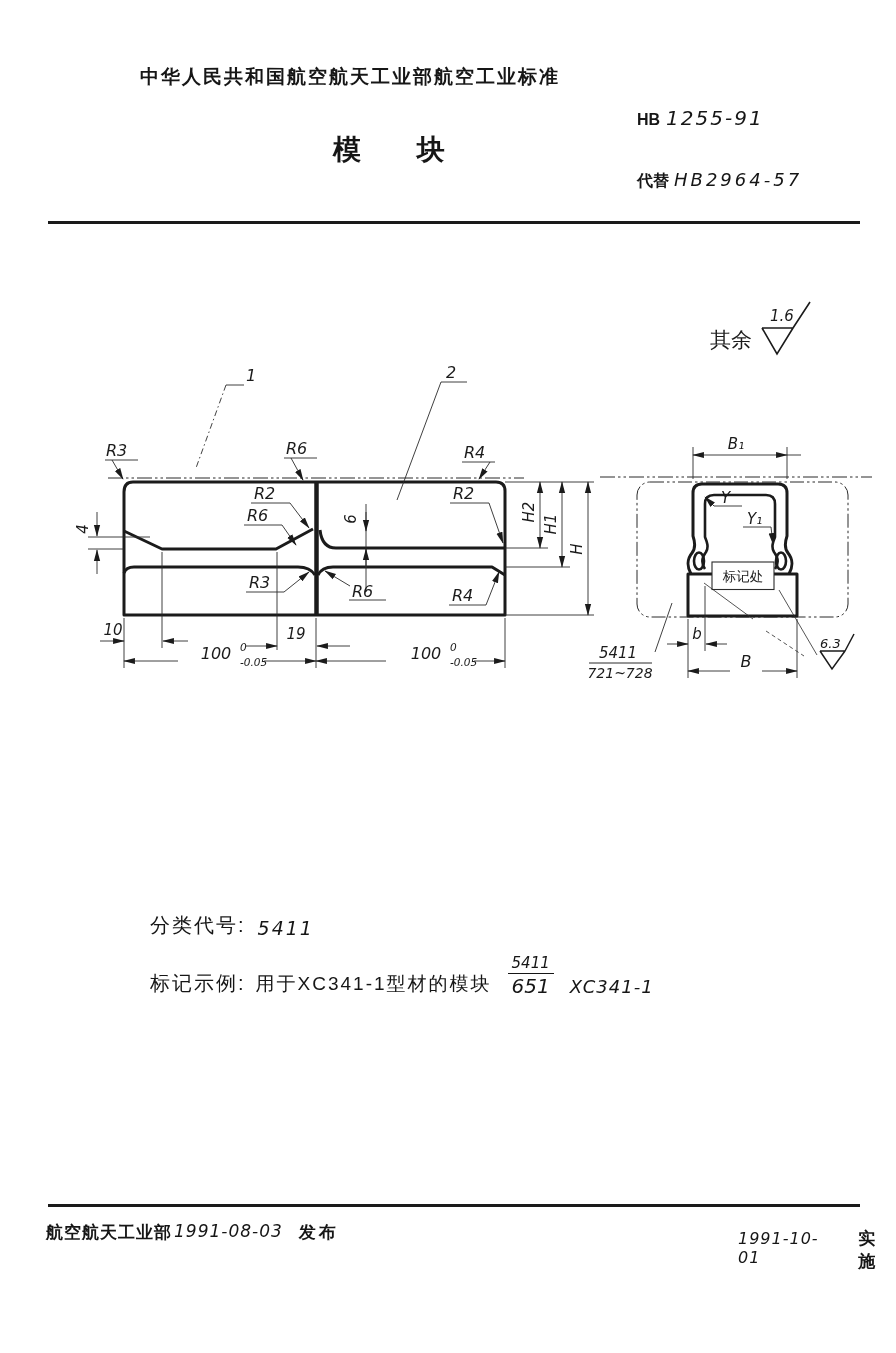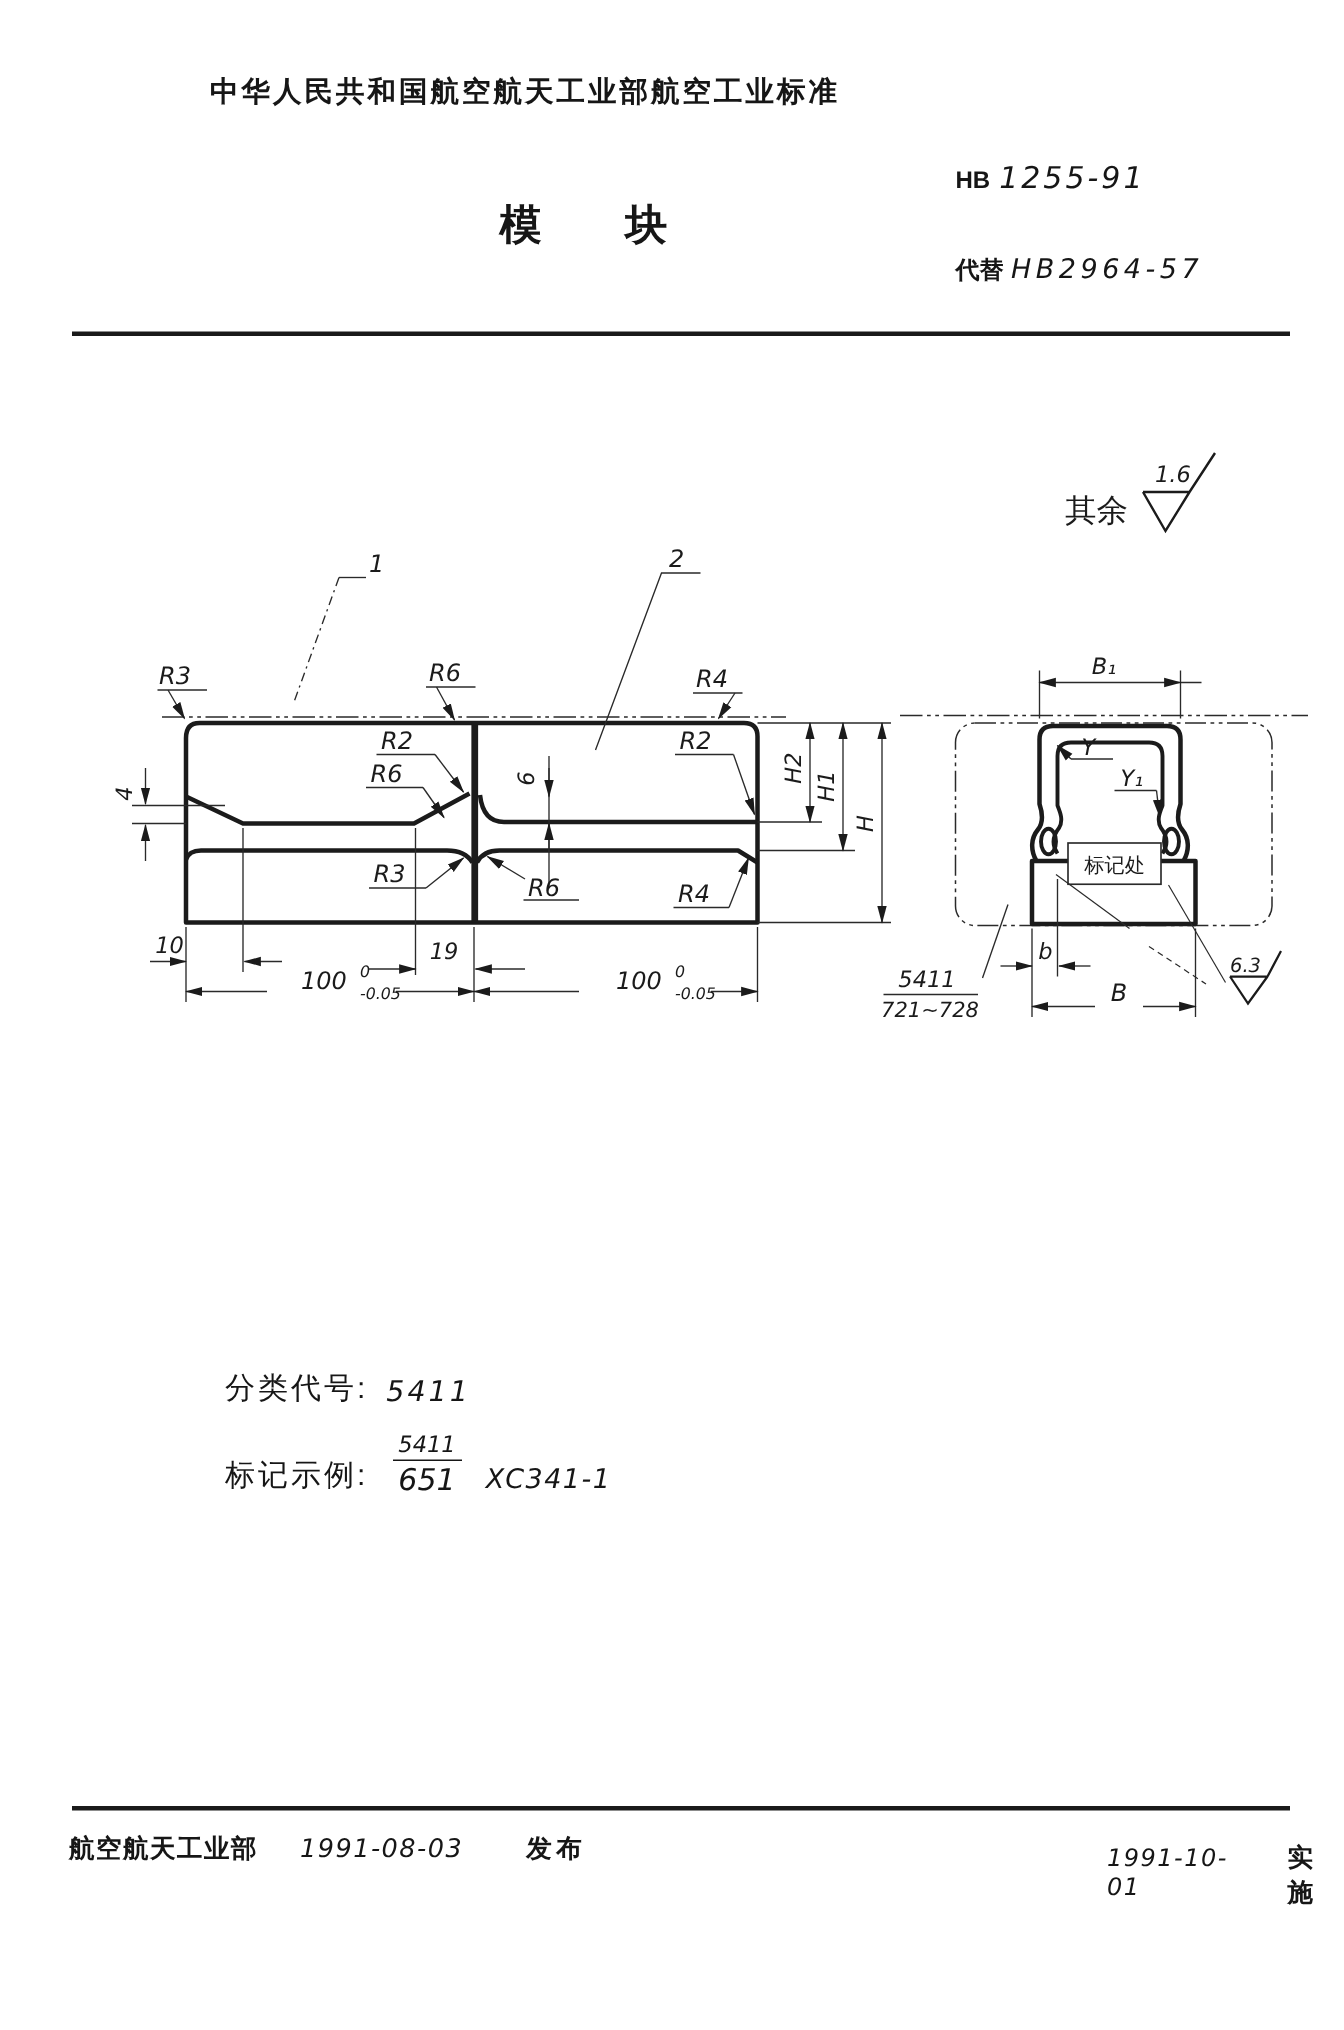--- a/index.html
+++ b/index.html
@@ -3,36 +3,36 @@
 <meta charset="utf-8">
 <style>
   html,body{margin:0;padding:0;}
   body{
     width:896px;height:1353px;position:relative;background:#ffffff;
     font-family:"Liberation Sans",sans-serif;color:#161616;overflow:hidden;
   }
   .abs{position:absolute;}
   .hand{font-family:"DejaVu Sans",sans-serif;font-style:italic;}
   .rule{background:#1a1a1a;height:3px;}
-  .org-line{left:140px;top:48px;font-size:19px;font-weight:700;letter-spacing:2px;}
+  .org-line{left:140px;top:64px;font-size:19px;font-weight:700;letter-spacing:2px;}
   .doc-title{left:333px;top:131px;font-size:28px;font-weight:600;letter-spacing:24px;}
   .std-line{left:637px;top:106px;display:flex;align-items:baseline;}
   .std-line .pfx{font-size:16px;font-weight:700;}
   .std-line .num{font-size:20px;letter-spacing:2px;margin-left:6px;}
   .rep-line{left:637px;top:169px;display:flex;align-items:baseline;}
   .rep-line .pfx{font-size:16px;font-weight:700;}
   .rep-line .num{font-size:18px;letter-spacing:3px;margin-left:5px;}
   .notes{left:150px;top:912px;}
   .note-row{display:flex;align-items:flex-end;margin-bottom:16px;font-size:20px;}
   .note-row .lbl{letter-spacing:2px;}
   .note-row .val{margin-left:12px;letter-spacing:2px;font-size:19px;}
   .frac{display:inline-flex;flex-direction:column;align-items:center;margin:0 16px;line-height:1.1;}
   .frac .top{font-size:15px;border-bottom:1.5px solid #161616;padding:0 4px 1px;}
   .frac .bot{font-size:20px;padding-top:1px;}
-  .footer-left{left:46px;top:1221px;display:flex;align-items:center;gap:26px;}
+  .footer-left{left:46px;top:1221px;display:flex;align-items:flex-start;}
   .footer-left .org{font-size:17px;font-weight:700;letter-spacing:1px;}
   .footer-left .date{font-size:17px;letter-spacing:1px;margin-left:2px;}
   .footer-left .act{font-size:17px;font-weight:700;margin-left:16px;letter-spacing:3px;}
   .footer-right{left:738px;top:1227px;display:flex;align-items:baseline;}
   .footer-right .date{font-size:16px;letter-spacing:1px;}
   .footer-right .act{font-size:17px;font-weight:700;margin-left:18px;letter-spacing:2px;}
   svg text{fill:#1b1b1b;}
   .dwg-lbl{font:italic 15px "DejaVu Sans",sans-serif;}
   .dwg-lbl-lg{font:italic 16px "DejaVu Sans",sans-serif;}
   .dwg-lbl-sm{font:italic 10.5px "DejaVu Sans",sans-serif;}
@@ -232,20 +232,21 @@
   </g>
 </svg>
 
 <div class="abs notes">
   <div class="note-row">
     <span class="lbl">分类代号:</span>
     <span class="val hand">5411</span>
   </div>
   <div class="note-row">
     <span class="lbl">标记示例:</span>
+    <span class="val" style="margin-left:10px;">用于XC341-1型材的模块</span>
     <span class="frac hand">
       <span class="top">5411</span>
       <span class="bot">651</span>
     </span>
     <span class="hand" style="font-size:18px;letter-spacing:1px;">XC341-1</span>
   </div>
 </div>
 
 <div class="abs rule" style="left:48px;top:1204px;width:812px;"></div>
 <div class="abs footer-left">

